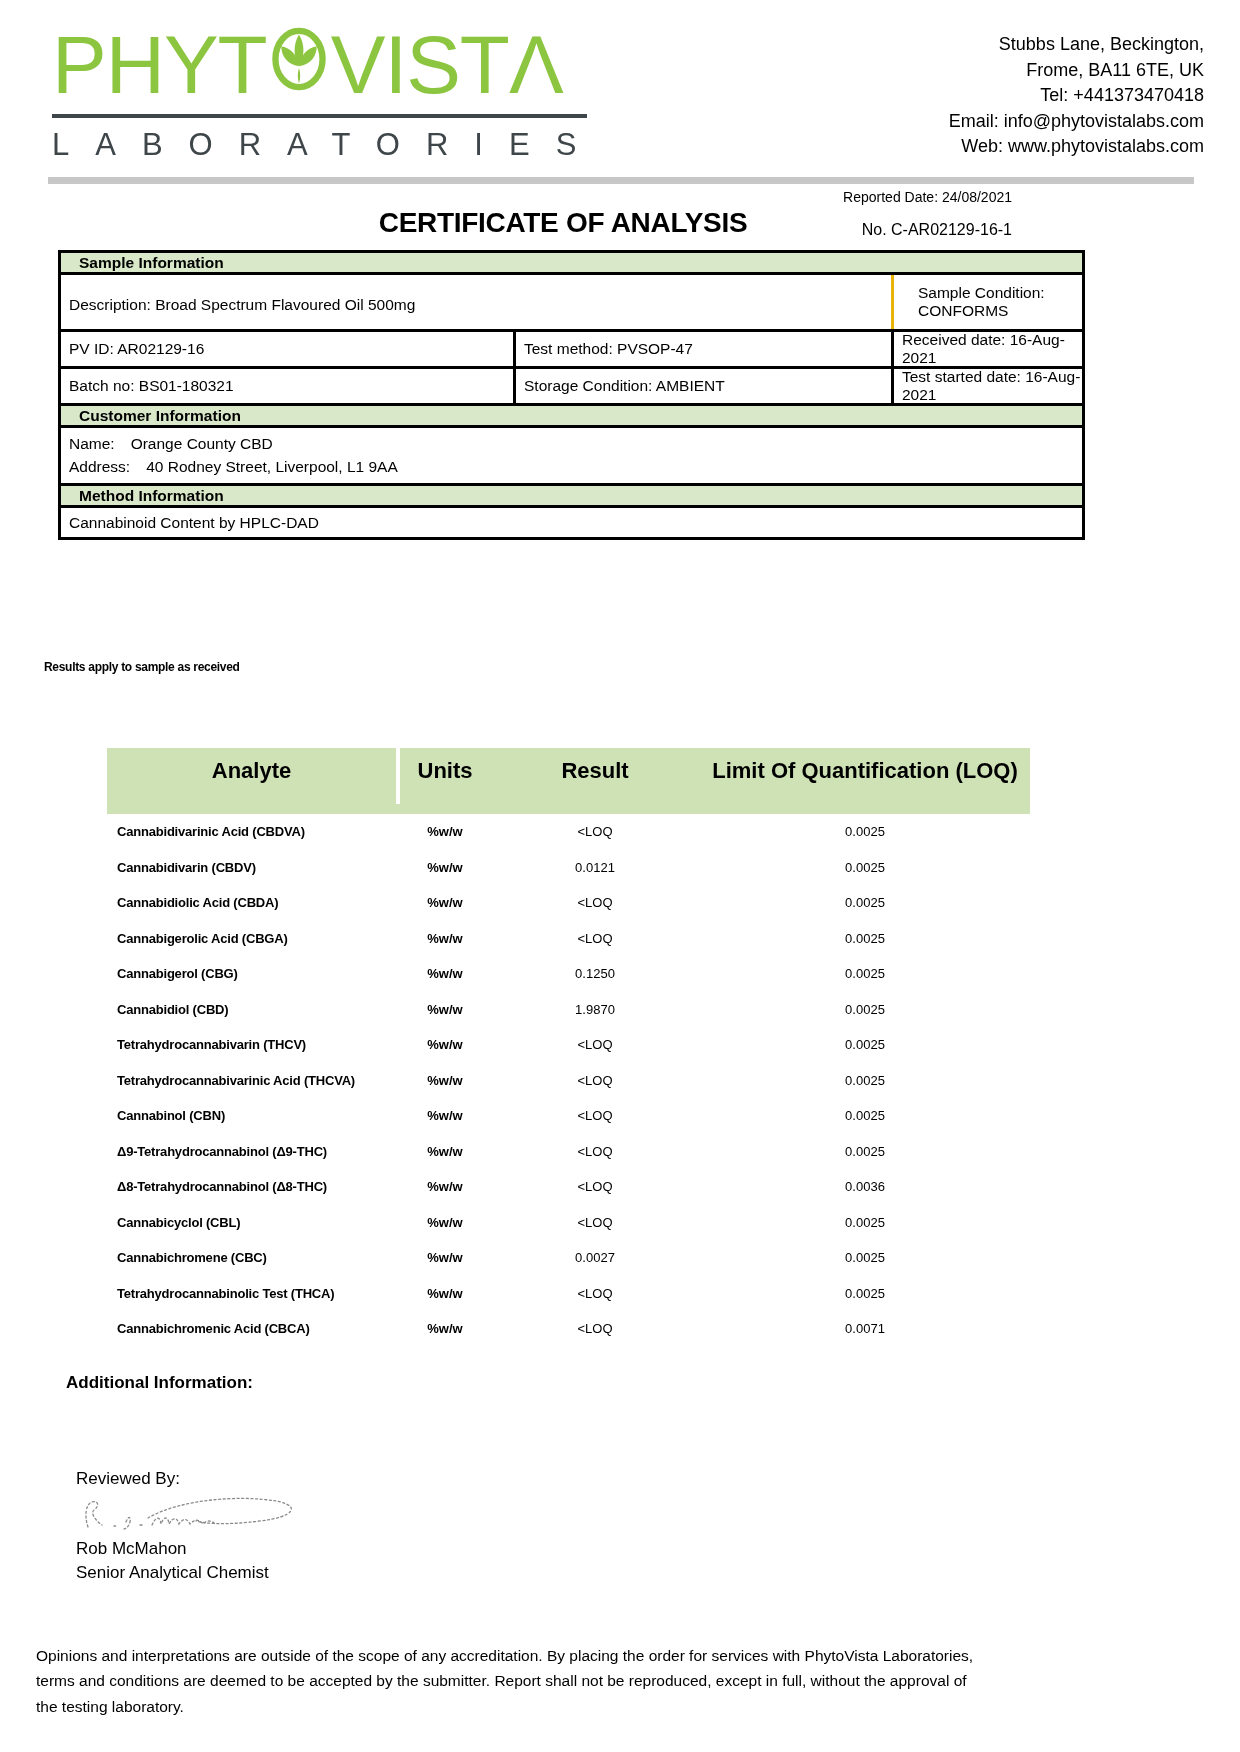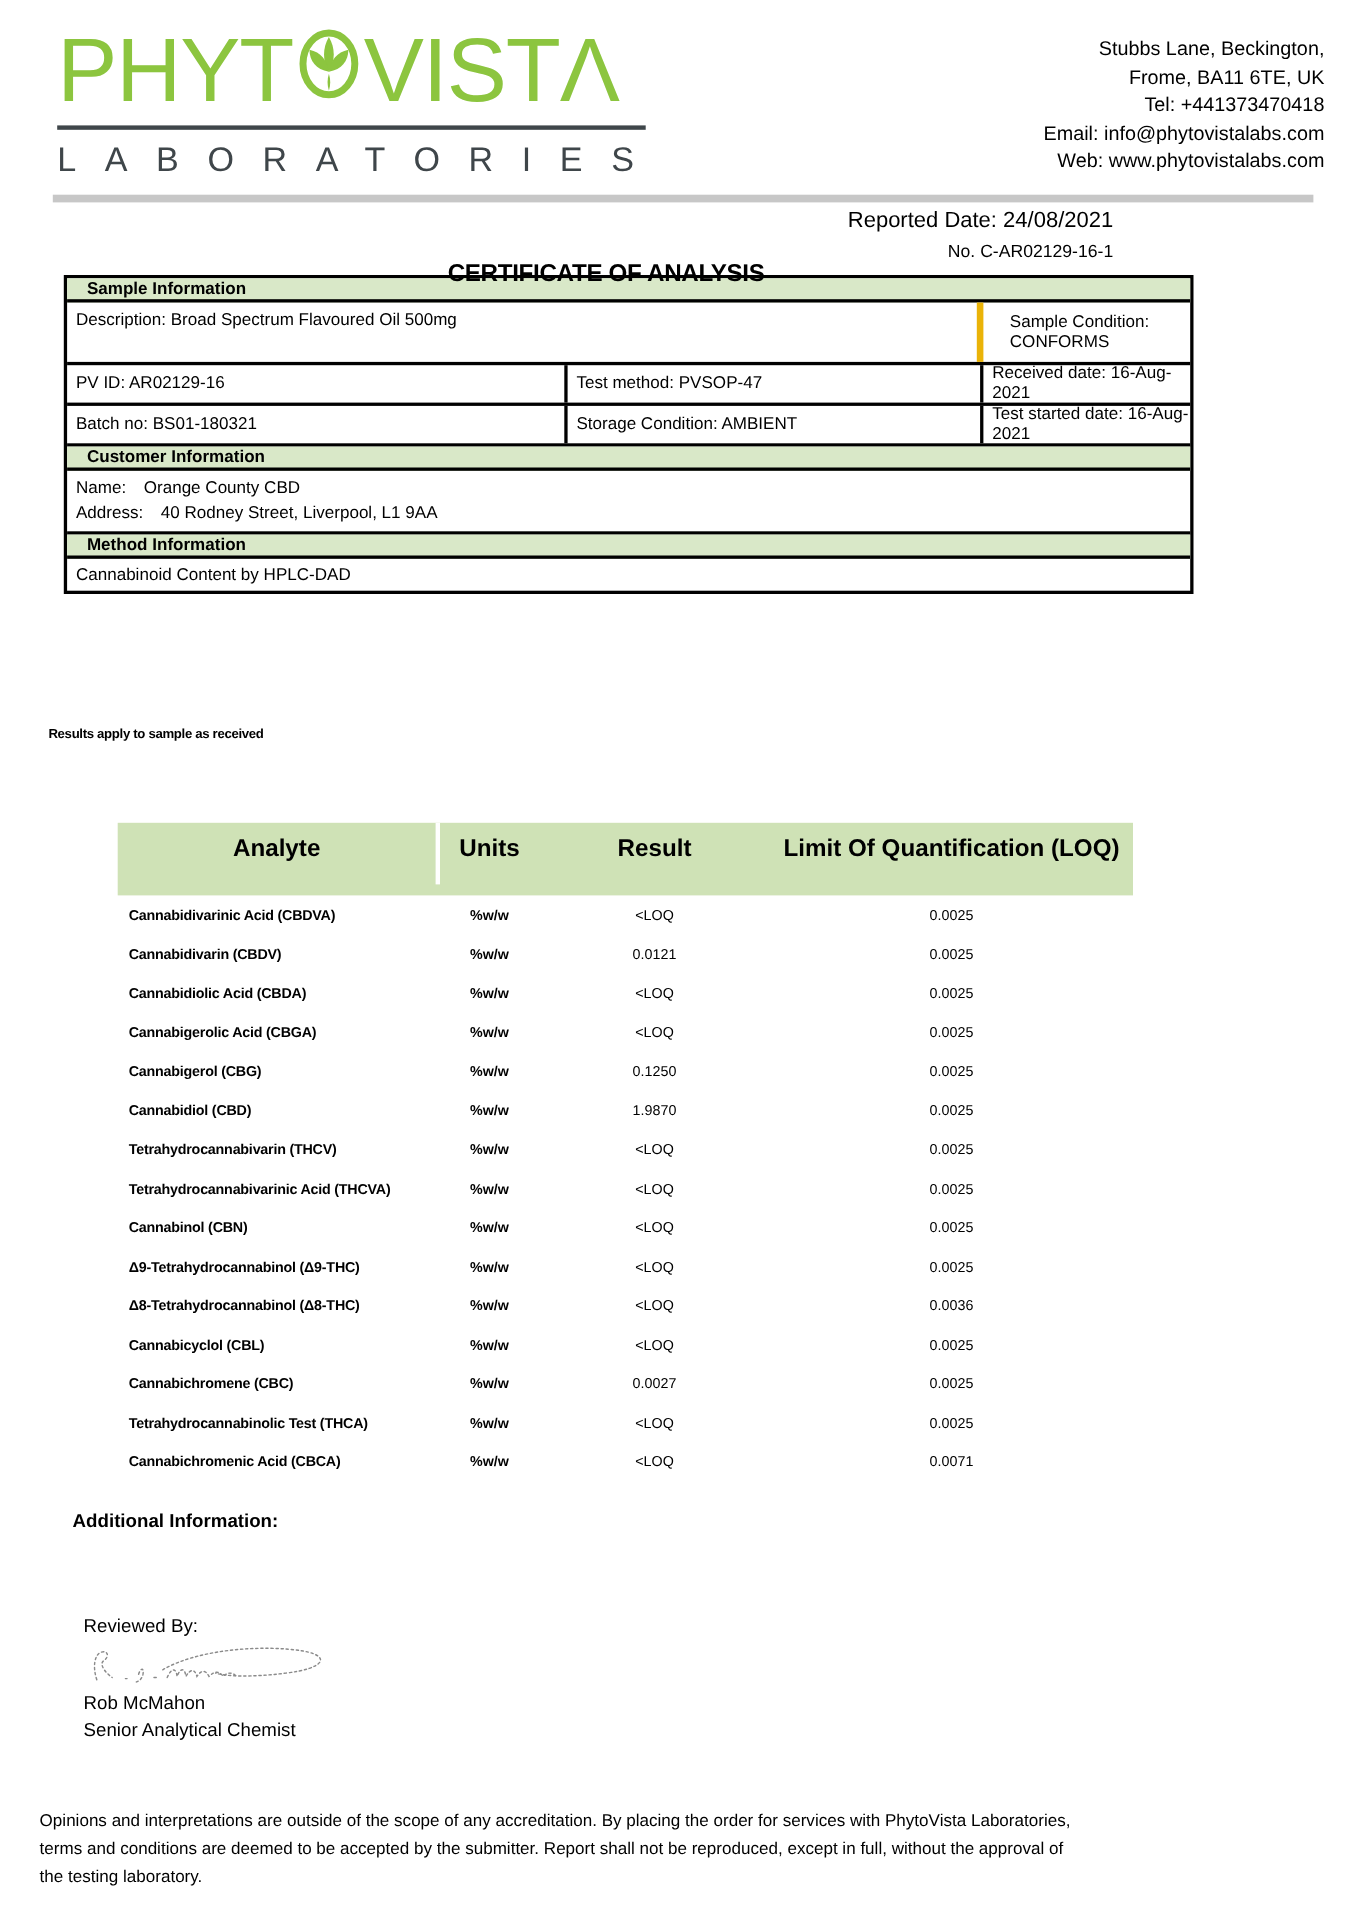--- a/index.html
+++ b/index.html
@@ -23,33 +23,33 @@
          font-size:82px;line-height:1;font-weight:400;letter-spacing:-1px;white-space:nowrap;}
   .brand .o-icon{margin:0 3px;display:inline-block;}
   .brand-rule{width:535px;height:4px;background:var(--dark);margin-top:8px;}
   .brand-sub{font-size:31px;letter-spacing:26px;color:var(--dark);margin-top:9px;white-space:nowrap;}
   .contact{margin-left:auto;text-align:right;font-size:18px;line-height:25.5px;padding-top:8px;}
 
   .gray-rule{height:7px;background:#c7c7c7;width:1146px;margin:14px 0 0 12px;}
 
   
   .heading-block{position:relative;height:66px;margin-top:0;}
-  .reported-date{position:absolute;top:5px;right:192px;font-size:20px;}
-  .coa-title{position:absolute;top:23px;left:0;width:1030px;text-align:center;
-             font-size:22px;font-weight:bold;letter-spacing:-0.3px;margin-top:28px;}
+  .reported-date{position:absolute;top:5px;right:192px;font-size:14px;}
+  .coa-title{position:absolute;top:23px;left:12px;width:1030px;text-align:center;
+             font-size:28px;font-weight:bold;letter-spacing:-0.3px;}
   .report-no{position:absolute;top:37px;right:192px;font-size:16px;}
 
   
   .itable{width:1027px;border:3px solid #000;margin-top:0;margin-left:22px;}
   .ibar{background:var(--bar-green);border-bottom:3px solid #000;height:22px;
         font-weight:bold;font-size:15.5px;display:flex;align-items:center;padding-left:18px;}
   .ibar.mid{border-top:0;}
   .irow1{display:grid;grid-template-columns:833px 1fr;border-bottom:3px solid #000;}
   .cell{font-size:15.5px;}
-  .desc-cell{height:54px;padding:7px 8px;border-right:6px solid #eab308;}
+  .desc-cell{height:54px;padding:21px 8px;border-right:3px solid #eab308;}
   .cond-cell{display:flex;align-items:center;padding-left:24px;}
   .irow{display:grid;grid-template-columns:455px 378px 1fr;border-bottom:3px solid #000;}
   .irow .cell{height:34px;display:flex;align-items:center;padding-left:8px;}
   .irow .cell.b{border-right:3px solid #000;}
   .cust-cell{border-bottom:3px solid #000;height:58px;padding:7px 8px;
              display:flex;flex-direction:column;justify-content:space-between;}
   .cust-line{display:flex;font-size:15.5px;}
   .cust-line .lbl{min-width:0;}
   .cust-line .val{margin-left:16px;}
   .method-cell{height:29px;display:flex;align-items:center;padding-left:8px;font-size:15.5px;}

